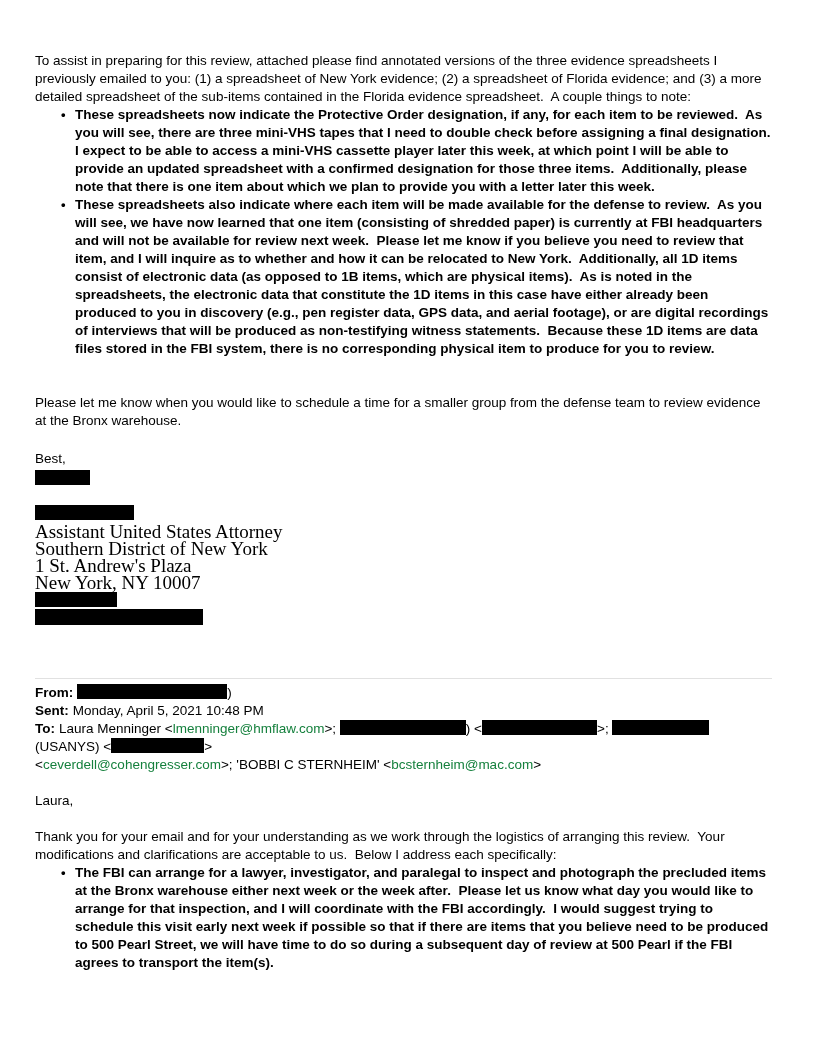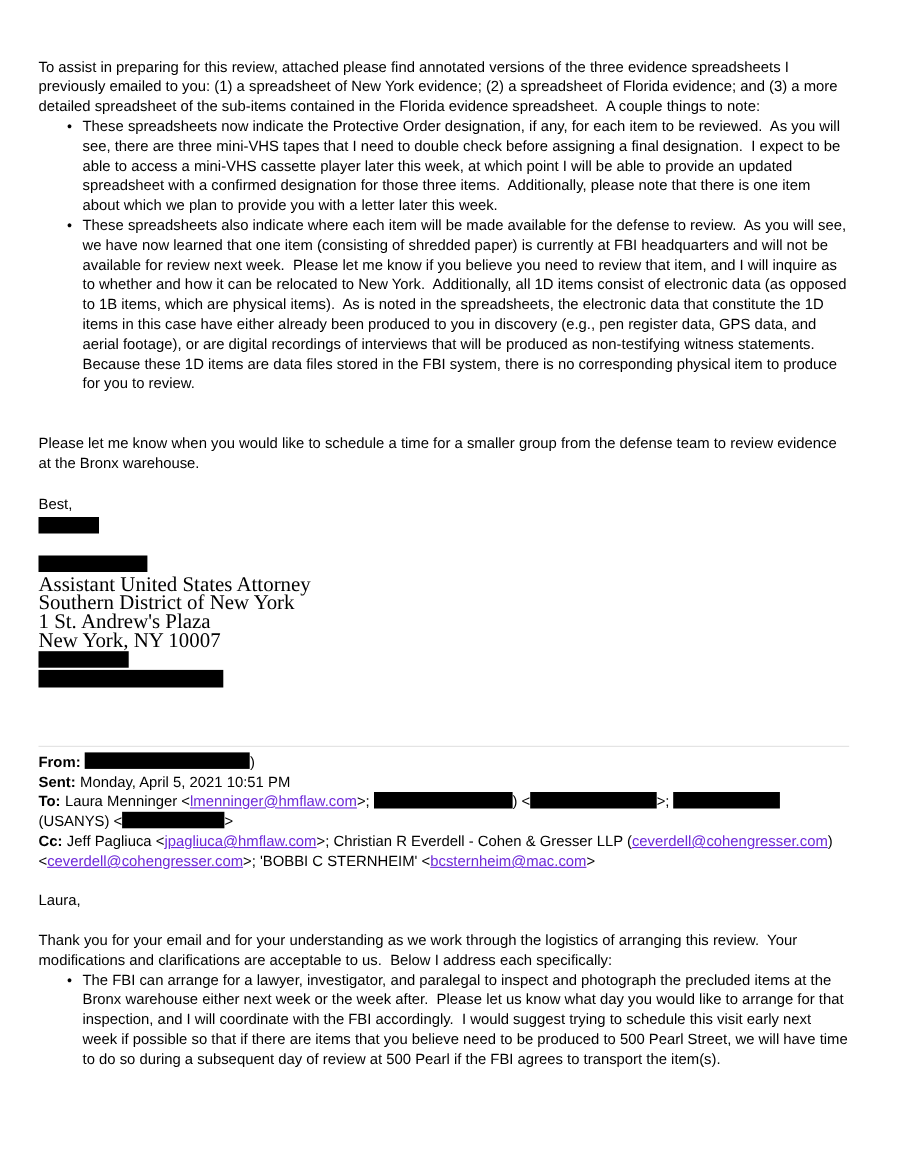--- a/index.html
+++ b/index.html
@@ -6,21 +6,21 @@
   html,body { background:#ffffff; }
   body {
     width:816px; height:1056px;
     font-family:"Liberation Sans", sans-serif;
     color:#000000;
     overflow:hidden;
   }
   .content { padding:52px 44px 0 35px; }
   .sans { font-size:13.5px; line-height:18px; }
   .para { white-space:pre-wrap; }
-  ul.bullets { list-style:none; margin:0; padding:0 0 0 40px; }
+  ul.bullets { list-style:none; margin:0; padding:0 0 0 40px;font-weight:bold; }
   ul.bullets li { position:relative; white-space:pre-wrap; }
   ul.bullets li::before {
     content:"\2022";
     position:absolute; left:-14px; top:0;
     font-size:13px;
   }
   .closing-para { margin-top:36px; }
   .signoff { margin-top:20px; }
   .redact { background:#000000; }
   .redact-block { display:block; }
@@ -37,21 +37,21 @@
   .serif-block {
     font-family:"Liberation Serif", serif;
     font-size:19px; line-height:17px;
   }
   .separator {
     border:none; border-top:1px solid #e1e1e1;
     margin:53px 0 5px 0;
   }
   .hdr-line { white-space:pre-wrap; }
   .hdr-label { font-weight:bold; margin-right:4px; }
-  a.email-link { color:#6d28d9; text-decoration:underline; cursor:pointer; }
+  a.email-link { color:#15803d; cursor:pointer; }
   .reply-greeting { margin-top:18px; }
   .reply-para { margin-top:18px; }
   .reply-bullets { margin-top:18px; }
 </style>
 </head>
 <body>
 
 <div class="content">
 
   <div class="sans">
@@ -75,27 +75,26 @@
     </div>
     <span class="redact redact-block r-sig2"></span>
     <span class="redact redact-block r-sig3"></span>
   </div>
 
   <hr class="separator">
 
   <div class="sans">
     <div class="hdr-line"><span class="hdr-label">From:</span><span class="redact redact-inline r-from"></span><span>)</span></div>
 
-    <div class="hdr-line"><span class="hdr-label">Sent:</span><span>Monday, April 5, 2021 10:51 PM</span></div>
+    <div class="hdr-line"><span class="hdr-label">Sent:</span><span>Monday, April 5, 2021 10:48 PM</span></div>
 
     <div class="hdr-line"><span class="hdr-label">To:</span><span>Laura Menninger &lt;</span><a class="email-link">lmenninger@hmflaw.com</a><span>&gt;; </span><span class="redact redact-inline r-to1"></span><span>) &lt;</span><span class="redact redact-inline r-to2"></span><span>&gt;; </span><span class="redact redact-inline r-to3"></span></div>
 
     <div class="hdr-line"><span>(USANYS) &lt;</span><span class="redact redact-inline r-usanys"></span><span>&gt;</span></div>
 
-    <div class="hdr-line"><span class="hdr-label">Cc:</span><span>Jeff Pagliuca &lt;</span><a class="email-link">jpagliuca@hmflaw.com</a><span>&gt;; Christian R Everdell - Cohen &amp; Gresser LLP (</span><a class="email-link">ceverdell@cohengresser.com</a><span>)</span></div>
 
     <div class="hdr-line"><span>&lt;</span><a class="email-link">ceverdell@cohengresser.com</a><span>&gt;; 'BOBBI C STERNHEIM' &lt;</span><a class="email-link">bcsternheim@mac.com</a><span>&gt;</span></div>
 
   </div>
 
   <div class="sans">
     <p class="reply-greeting">Laura,</p>
     <p class="para reply-para">Thank you for your email and for your understanding as we work through the logistics of arranging this review.  Your modifications and clarifications are acceptable to us.  Below I address each specifically:</p>
     <ul class="bullets reply-bullets">
       <li>The FBI can arrange for a lawyer, investigator, and paralegal to inspect and photograph the precluded items at the Bronx warehouse either next week or the week after.  Please let us know what day you would like to arrange for that inspection, and I will coordinate with the FBI accordingly.  I would suggest trying to schedule this visit early next week if possible so that if there are items that you believe need to be produced to 500 Pearl Street, we will have time to do so during a subsequent day of review at 500 Pearl if the FBI agrees to transport the item(s).</li>

